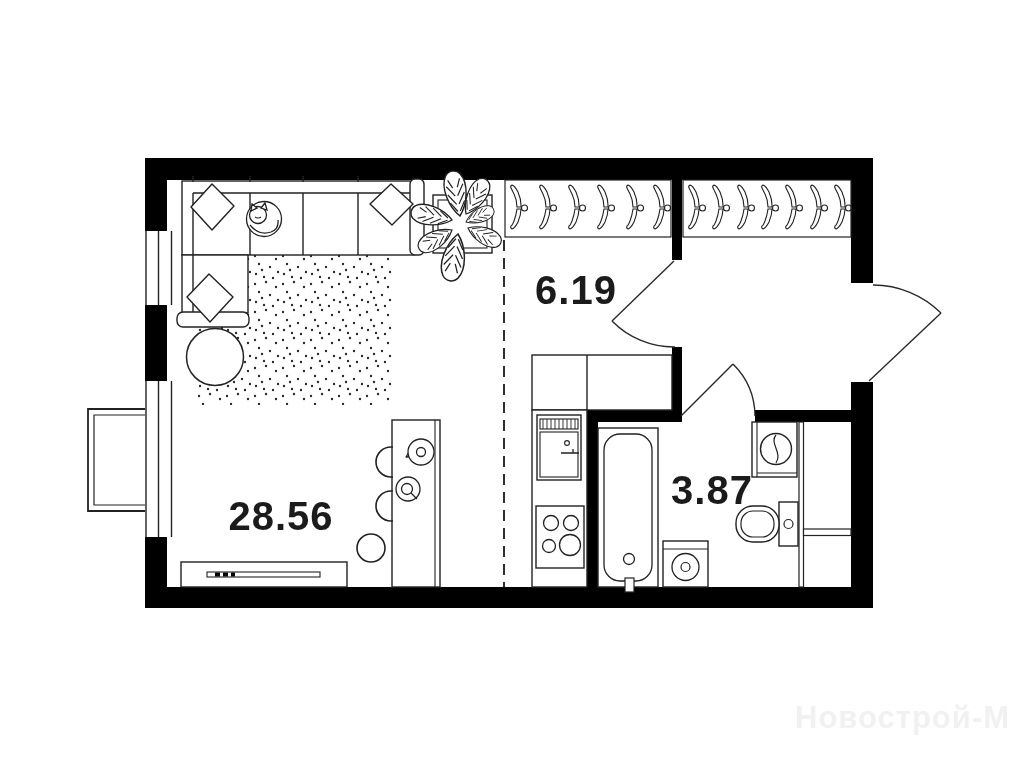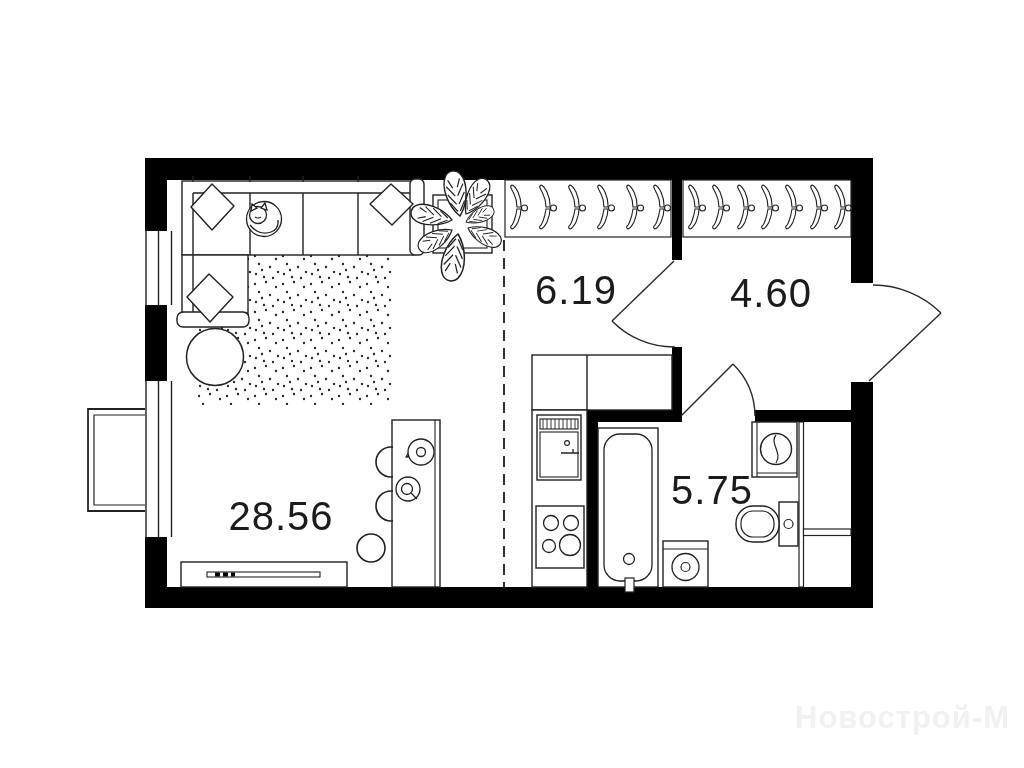--- a/index.html
+++ b/index.html
@@ -1,20 +1,20 @@
 <!DOCTYPE html>
 <html><head>
 <meta charset="utf-8">
 <style>
   html,body{margin:0;padding:0;background:#ffffff;}
   #canvas{position:relative;width:1024px;height:768px;background:#ffffff;overflow:hidden;
           font-family:"Liberation Sans", sans-serif;}
   #plan-svg{position:absolute;left:0;top:0;}
   .room-label{position:absolute;transform:translate(-50%,-50%);
-              font-size:40px;font-weight:400;letter-spacing:1px;color:#1b1b1b;white-space:nowrap;}
+              font-size:40px;font-weight:700;letter-spacing:1px;color:#1b1b1b;white-space:nowrap;}
   .watermark{position:absolute;right:14px;top:700px;font-size:31px;font-weight:bold;
              letter-spacing:1px;color:#f1f1f1;}
 </style>
 </head>
 <body>
 
 <div id="canvas">
 
 <svg id="plan-svg" width="1024" height="768" viewBox="0 0 1024 768">
   <defs>
@@ -227,18 +227,17 @@
     <path d="M776,435 C769,443 783,453 776,463" fill="none" stroke-width="1.2"></path>
   </g>
   <g stroke="#222" fill="#fff">
     <rect x="799" y="422" width="4.5" height="165" stroke-width="1.2"></rect>
     <rect x="803.5" y="529" width="47.5" height="6.5" stroke-width="1.2"></rect>
   </g>
 </svg>
 
 <div class="room-label" style="left:281px;top:516px;">28.56</div>
 <div class="room-label" style="left:576px;top:290px;">6.19</div>
-<div class="room-label" style="left:771px;top:293px;">4.60</div>
-<div class="room-label" style="left:712px;top:490px;">5.75</div>
+<div class="room-label" style="left:712px;top:490px;">3.87</div>
 
 <div class="watermark">Новострой-М</div>
 
 </div>
 
 </body></html>

